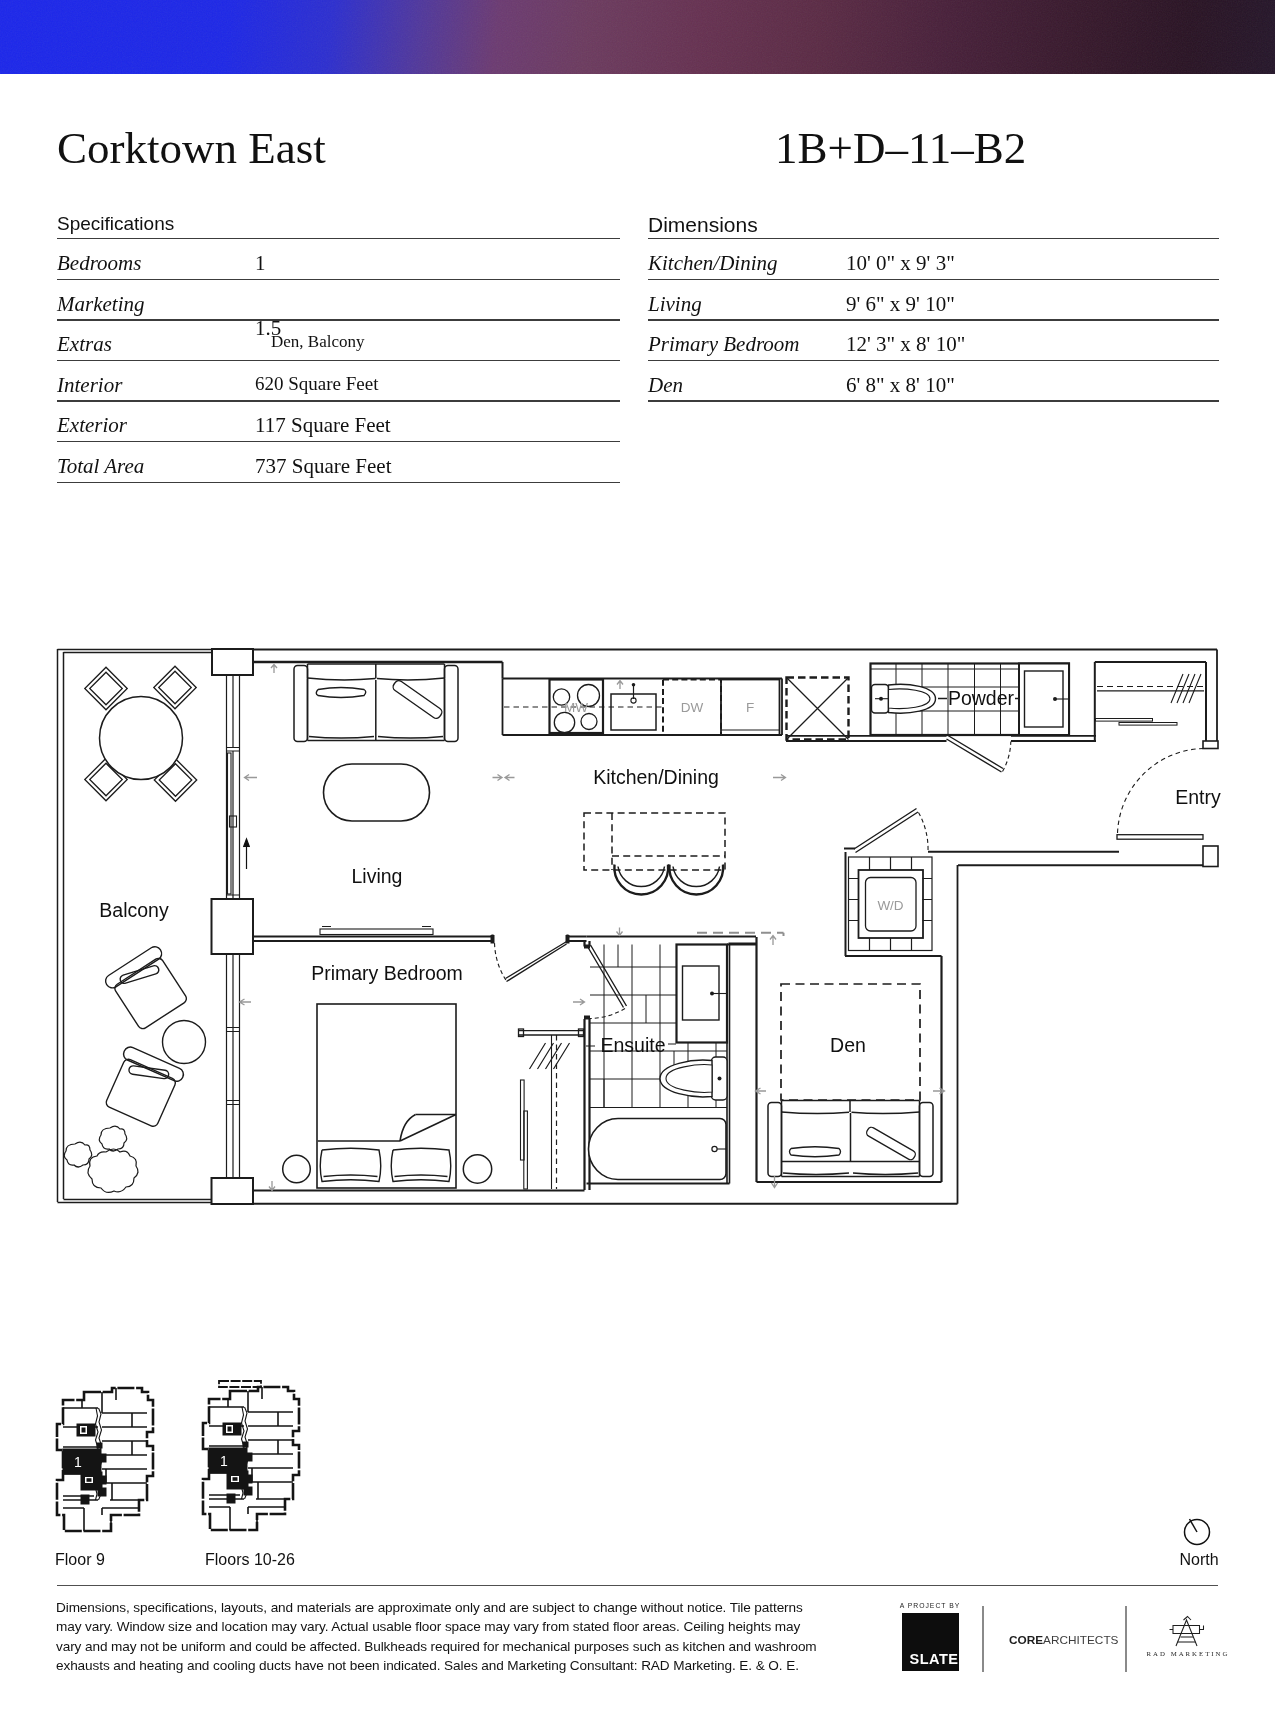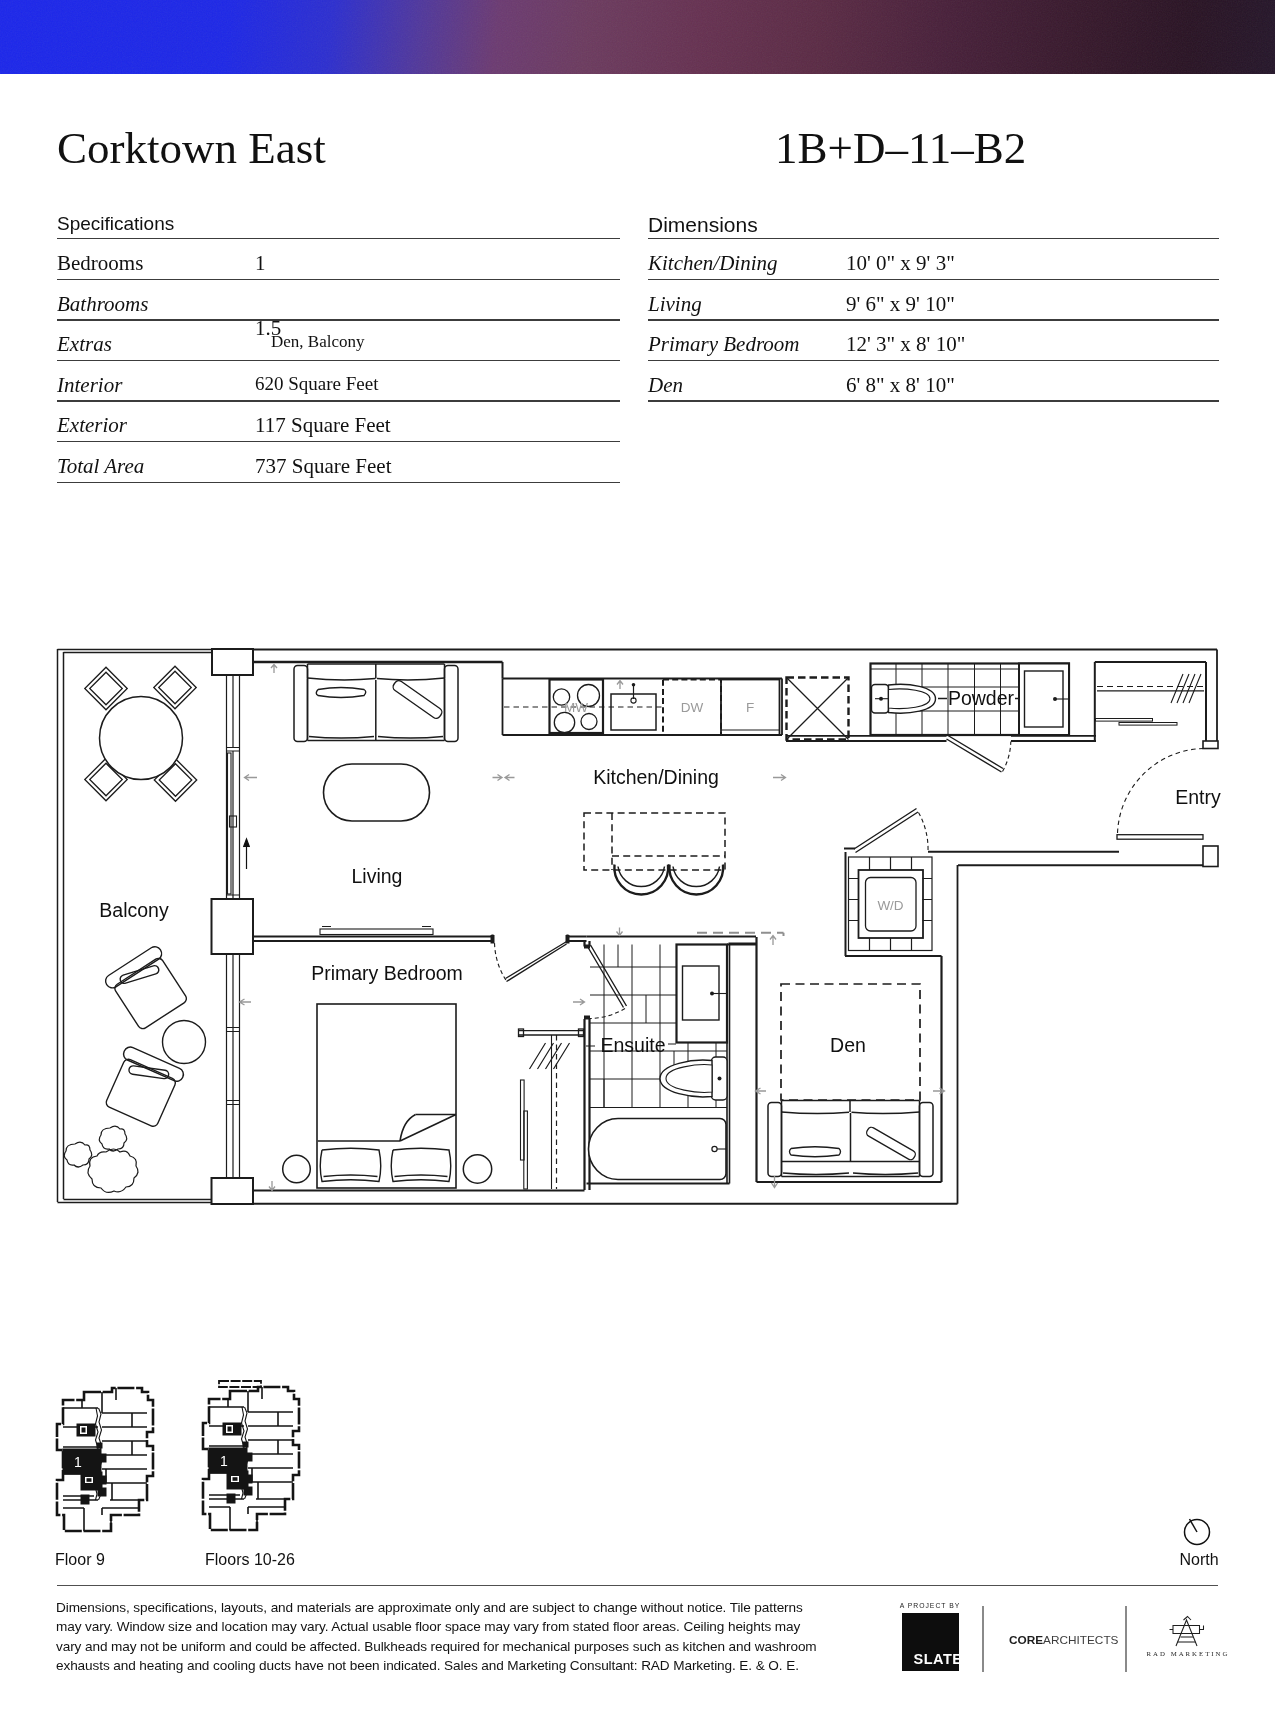--- a/index.html
+++ b/index.html
@@ -23,25 +23,25 @@
     <rect width="1275" height="74" filter="url(#grain)"></rect>
   </svg>
 
 <div class="abs serif" style="left:57px;top:122px;font-size:45px;color:#111;letter-spacing:0;">Corktown East</div>
 
 <div class="abs serif" style="left:775px;top:122px;width:443px;font-size:45px;color:#111;">1B+D–11–B2</div>
 
 <div class="abs" style="left:57px;top:213px;font-size:19px;color:#111;">Specifications</div>
 <div class="rule" style="left:57px;top:238px;width:563px;"></div>
 
-<div class="abs serif" style="left:57px;top:251.0px;font-size:21px;color:#111;">Bedrooms</div>
+<div class="abs serif" style="left:57px;top:251.0px;font-size:21px;font-style:italic;color:#111;">Bedrooms</div>
 <div class="abs serif" style="left:255px;top:251.0px;font-size:21px;color:#111;">1</div>
 <div class="rule" style="left:57px;top:278.6px;width:563px;"></div>
 
-<div class="abs serif" style="left:57px;top:291.6px;font-size:21px;font-style:italic;color:#111;">Bathrooms</div>
+<div class="abs serif" style="left:57px;top:291.6px;font-size:21px;font-style:italic;color:#111;">Marketing</div>
 <div class="abs serif" style="left:255px;top:291.6px;font-size:21px;color:#111;margin-top:24px;">1.5</div>
 <div class="rule" style="left:57px;top:319.2px;width:563px;"></div>
 
 <div class="abs serif" style="left:57px;top:332.2px;font-size:21px;font-style:italic;color:#111;">Extras</div>
 <div class="abs serif" style="left:271px;top:332.2px;font-size:17px;color:#111;text-align:center;">Den, Balcony</div>
 <div class="rule" style="left:57px;top:359.8px;width:563px;"></div>
 
 <div class="abs serif" style="left:57px;top:372.8px;font-size:21px;font-style:italic;color:#111;text-align:center;">Interior</div>
 <div class="abs serif" style="left:255px;top:372.8px;font-size:19px;color:#111;">620 Square Feet</div>
 <div class="rule" style="left:57px;top:400.4px;width:563px;"></div>
@@ -542,21 +542,21 @@
 <div class="abs" style="left:56px;top:1598px;width:770px;font-size:13.6px;line-height:19.4px;color:#131313;letter-spacing:-0.1px;">
 Dimensions, specifications, layouts, and materials are approximate only and are subject to change without notice. Tile patterns
 may vary. Window size and location may vary. Actual usable floor space may vary from stated floor areas. Ceiling heights may
 vary and may not be uniform and could be affected. Bulkheads required for mechanical purposes such as kitchen and washroom
 exhausts and heating and cooling ducts have not been indicated. Sales and Marketing Consultant: RAD Marketing. E. &amp; O. E.
 </div>
 
 <div class="abs" style="left:880px;top:1602px;width:100px;text-align:center;">
   <div style="font-size:6.8px;letter-spacing:1.0px;color:#222;">A PROJECT BY</div>
   <div style="margin:4px auto 0;width:57px;height:58px;background:#0d0d0d;position:relative;">
-    <div style="position:absolute;left:0;bottom:4px;width:57px;text-align:center;color:#fff;font-weight:bold;font-size:14.5px;letter-spacing:0.5px;padding-left:8px;">SLATE</div>
+    <div style="position:absolute;left:0;bottom:4px;width:57px;text-align:right;color:#fff;font-weight:bold;font-size:14.5px;letter-spacing:0.5px;">SLATE</div>
   </div>
 </div>
 
 <div class="abs" style="left:982px;top:1606px;width:1.5px;height:66px;background:#8a8a8a;"></div>
 
 <div class="abs" style="left:1009px;top:1632.5px;font-size:11.8px;color:#1d1d1d;"><b>CORE</b><span style="color:#3c3c3c;">ARCHITECTS</span></div>
 
 <div class="abs" style="left:1125px;top:1606px;width:1.5px;height:66px;background:#8a8a8a;"></div>
 
 <svg class="abs" style="left:1140px;top:1612px;" width="100" height="50" viewBox="0 0 100 50">

